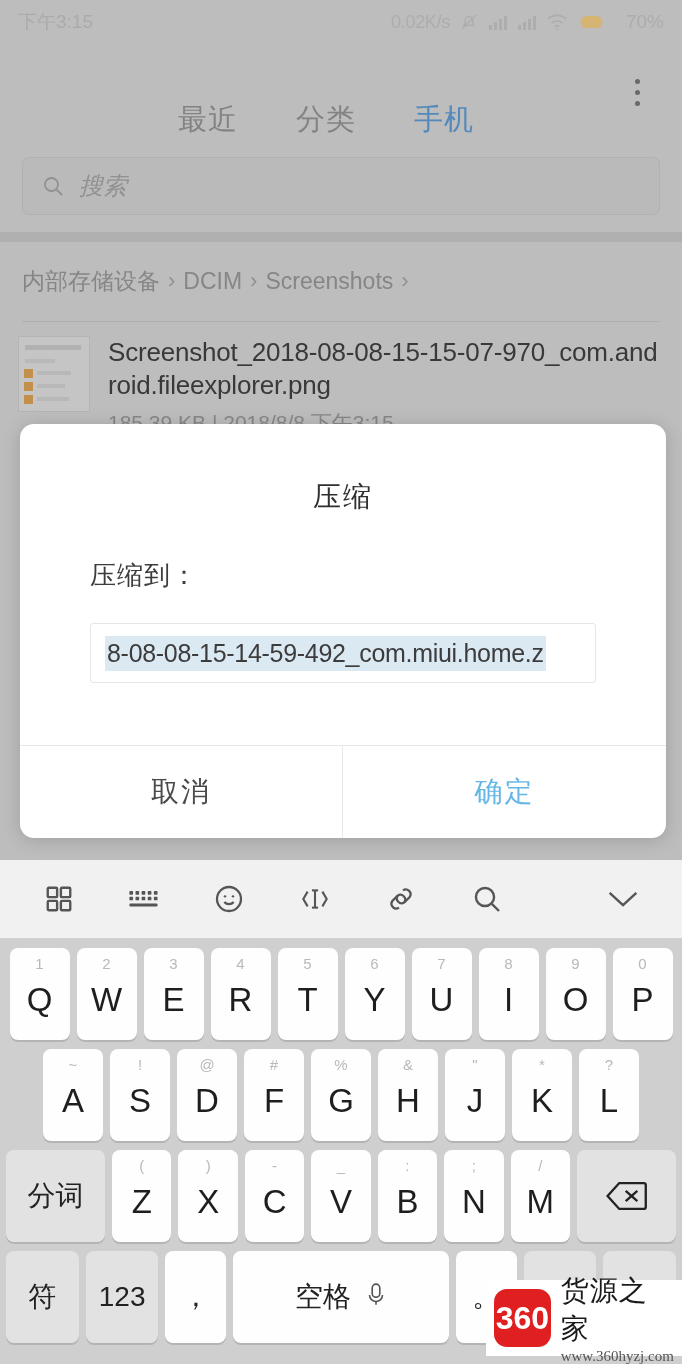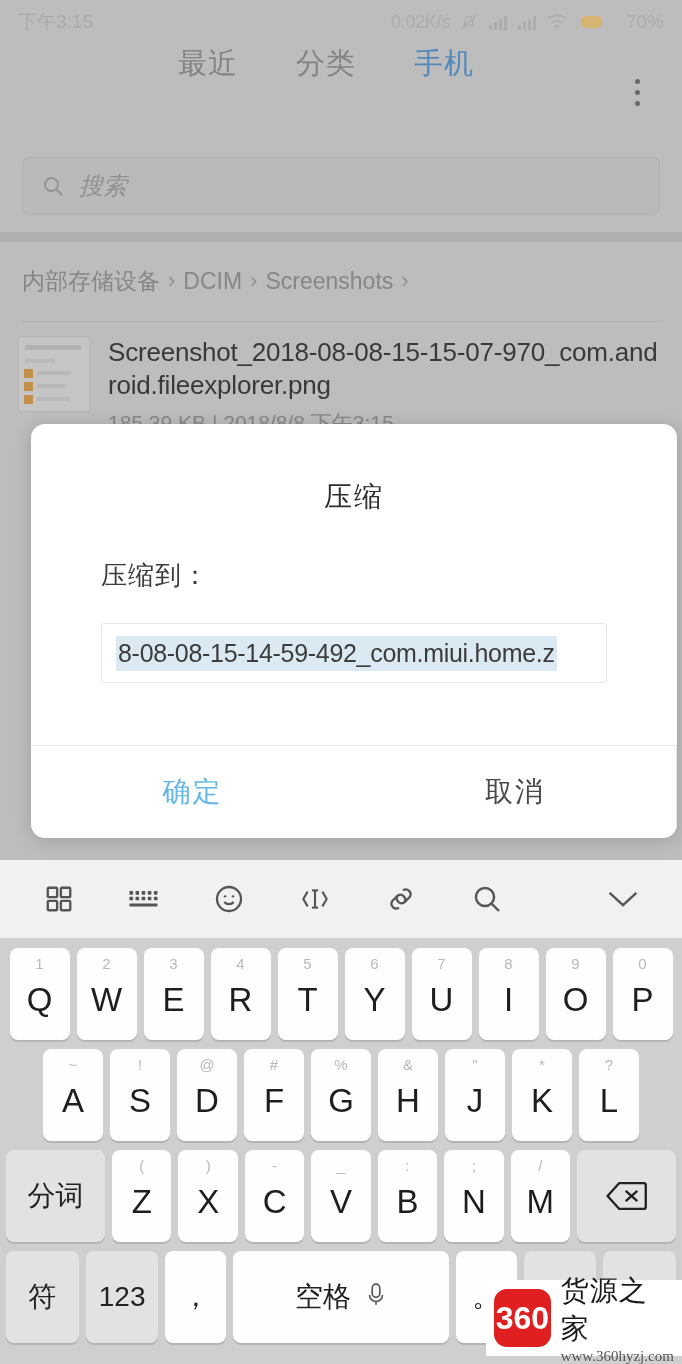--- a/index.html
+++ b/index.html
@@ -31,21 +31,21 @@
   }
   .status-right { display: flex; align-items: center; gap: 9px; }
   .status-net { font-size: 18px; color: #b8b8b8; letter-spacing: -0.3px; }
   .status-pct { font-size: 19px; color: #b8b8b8; }
   .ic { display: inline-block; }
   .ic svg { display: block; }
 
   
   .tab-bar {
     position: absolute; left: 0; top: 44px; width: 682px; height: 96px;
-    display: flex; align-items: flex-start;
+    display: flex; align-items: flex-end;
   }
   .tabs { display: flex; align-items: center; gap: 58px; margin-left: 178px; }
   .tab {
     font-size: 29px; color: #8c8c8c; letter-spacing: 1px;
   }
   .tab.active { color: #5a93c7; }
   .overflow-btn {
     position: absolute; right: 30px; top: 50%; transform: translateY(-50%);
     width: 30px; height: 40px;
     display: flex; flex-direction: column; align-items: center; justify-content: center; gap: 6px;
@@ -100,21 +100,21 @@
   .file-sub { font-size: 21px; color: #909090; margin-top: 6px; }
 
   
   .scrim {
     position: absolute; left: 0; top: 0; width: 682px; height: 860px;
     background: rgba(0,0,0,0.06); pointer-events: none;
   }
 
   
   .dialog {
-    position: absolute; left: 31px; top: 424px; width: 646px; height: 414px;
+    position: absolute; left: 20px; top: 424px; width: 646px; height: 414px;
     background: #fff; border-radius: 14px; overflow: hidden;
     box-shadow: 0 2px 18px rgba(0,0,0,0.16);
     display: flex; flex-direction: column;
   }
   .dlg-title {
     text-align: center; font-size: 28px; color: #2f2f2f;
     margin-top: 54px; letter-spacing: 2px;
   }
   .dlg-label {
     font-size: 26px; color: #3c3c3c; margin: 42px 0 0 70px; letter-spacing: 1px;
@@ -310,22 +310,22 @@
 
   <div class="dialog">
     <div class="dlg-title">压缩</div>
     <div class="dlg-label">压缩到：</div>
     <div class="dlg-field-wrap">
       <div class="dlg-field">
         <span class="dlg-field-text">8-08-08-15-14-59-492_com.miui.home.z</span>
       </div>
     </div>
     <div class="dlg-actions">
+      <div class="dlg-btn cancel">取消</div>
       <div class="dlg-btn ok">确定</div>
-      <div class="dlg-btn cancel">取消</div>
     </div>
   </div>
 
   <div class="kb">
 
     <div class="kb-toolbar">
       <div class="kb-tool">
         <svg width="30" height="30" viewBox="0 0 24 24" fill="none" stroke="#555" stroke-width="1.9">
           <rect x="3" y="3" width="7.5" height="7.5" rx="0.8"></rect>
           <rect x="13.5" y="3" width="7.5" height="7.5" rx="0.8"></rect>

